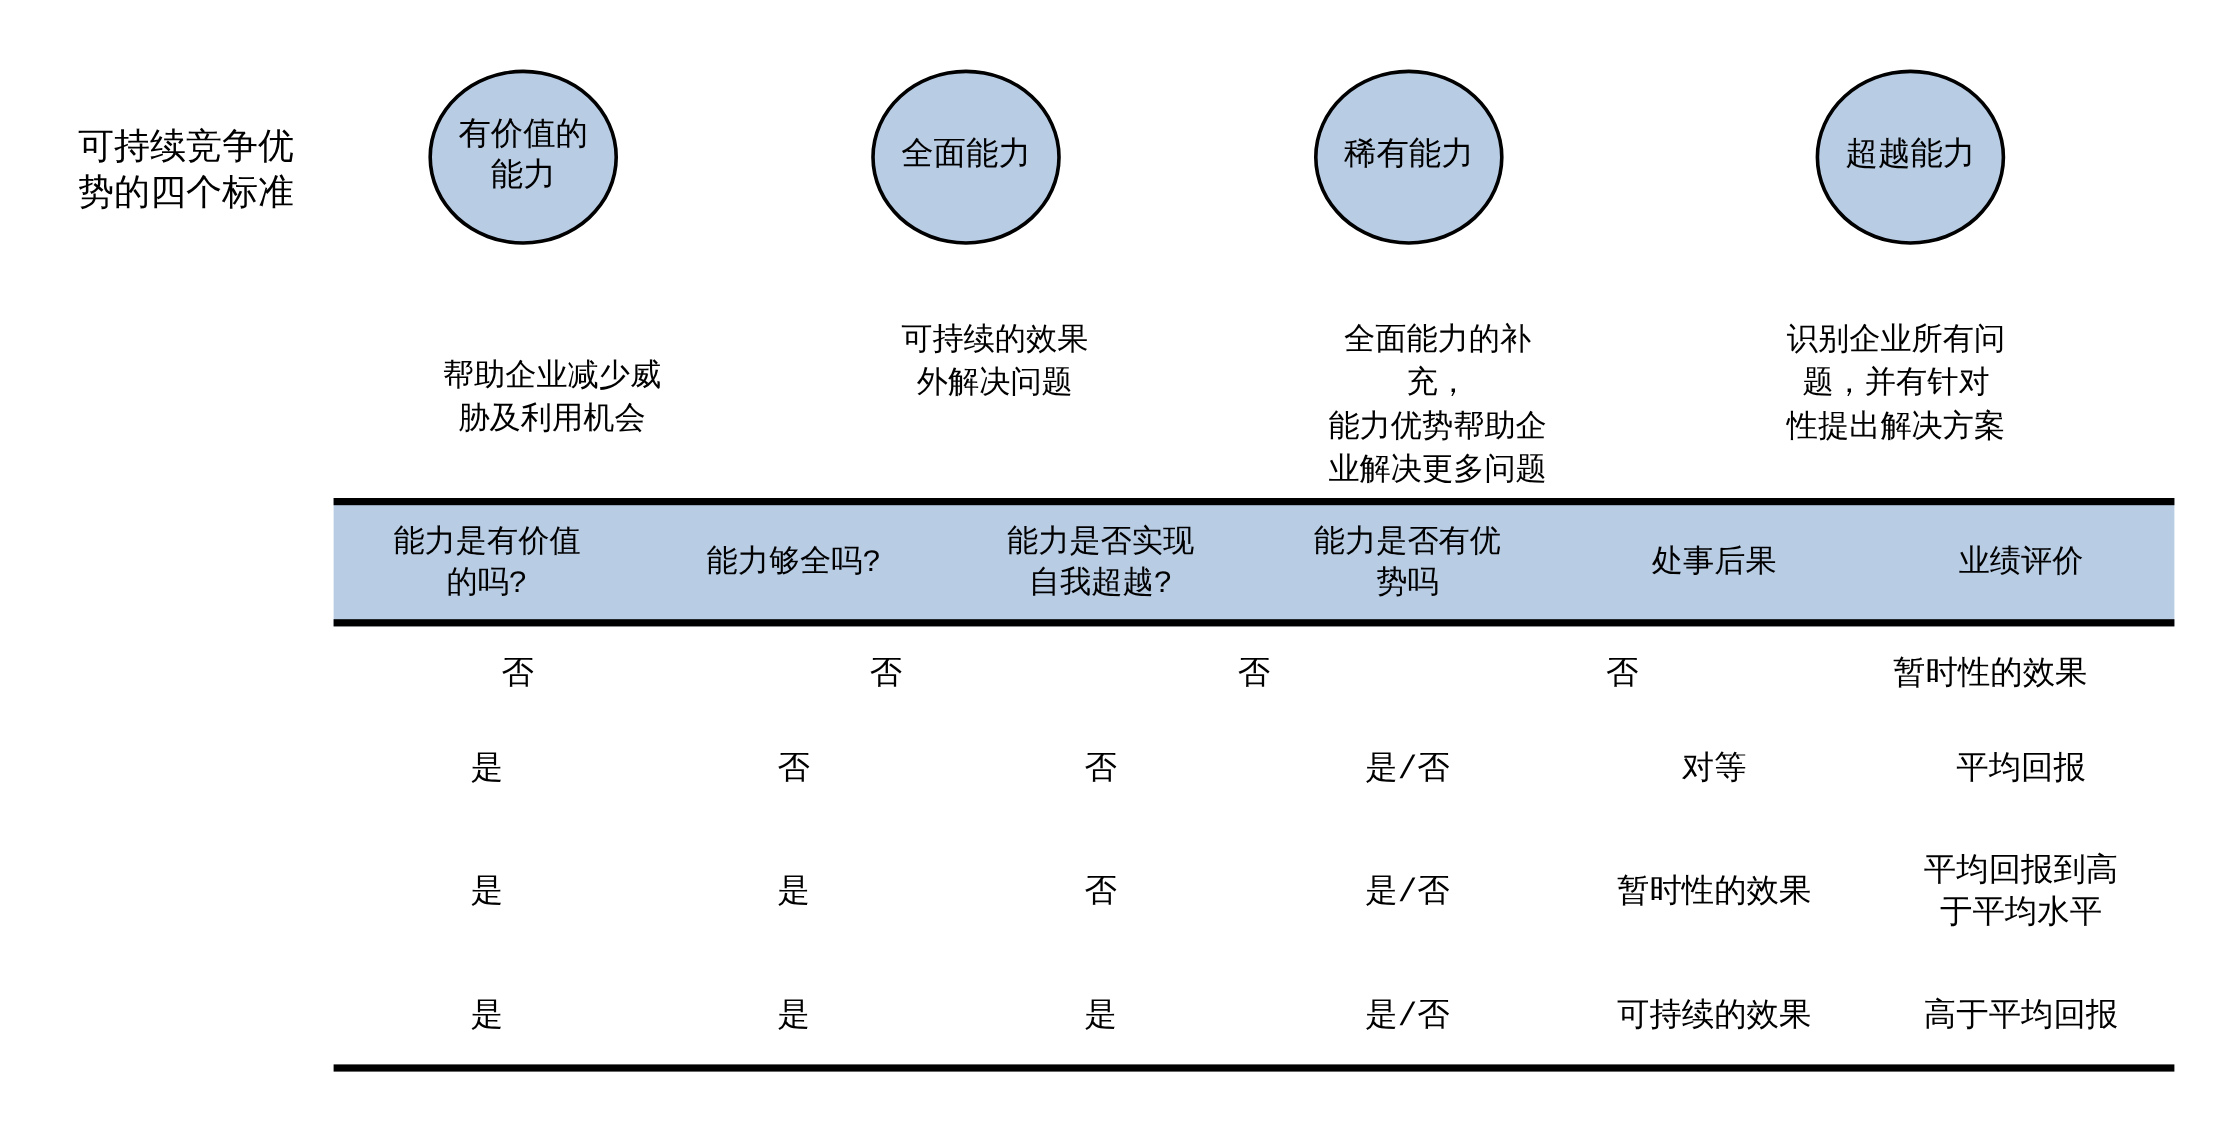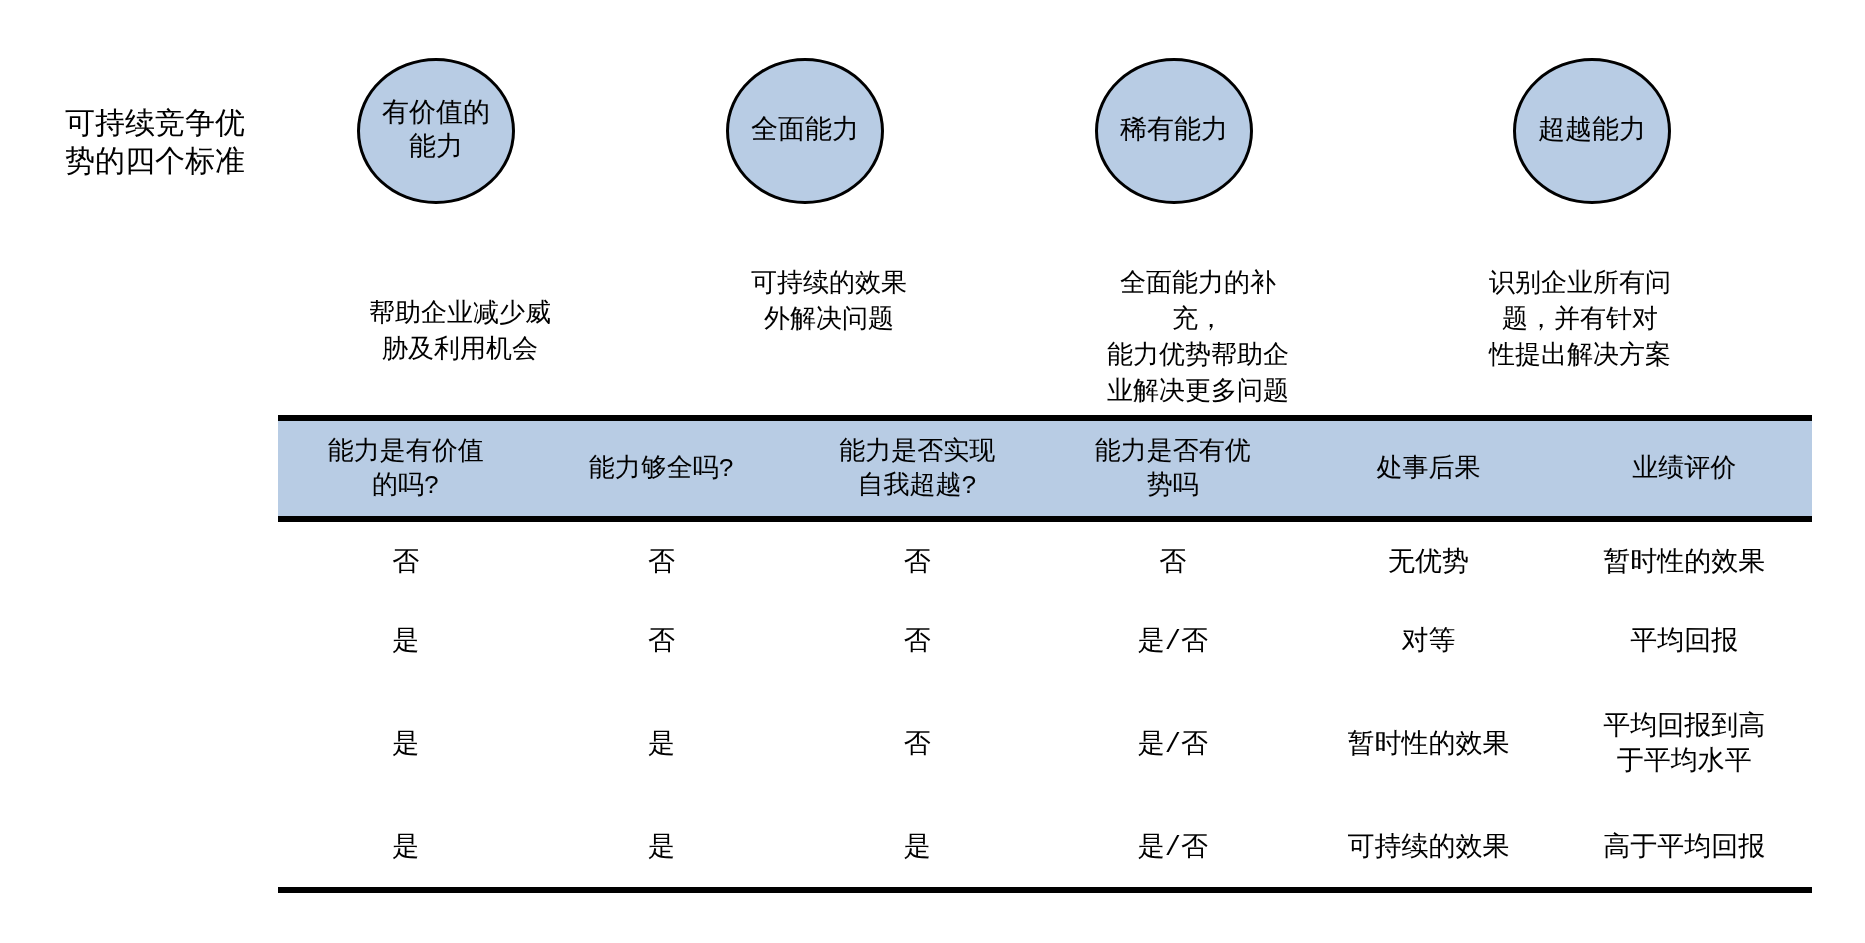--- a/index.html
+++ b/index.html
@@ -108,21 +108,20 @@
 势吗</div>
       <div class="th pre">处事后果</div>
       <div class="th pre">业绩评价</div>
     </div>
 
     <div class="trow row-0">
       <div class="td pre">否</div>
       <div class="td pre">否</div>
       <div class="td pre">否</div>
       <div class="td pre">否</div>
-      <div class="td pre">无优势</div>
       <div class="td pre">暂时性的效果</div>
     </div>
 
     <div class="trow row-1">
       <div class="td pre">是</div>
       <div class="td pre">否</div>
       <div class="td pre">否</div>
       <div class="td pre">是/否</div>
       <div class="td pre">对等</div>
       <div class="td pre">平均回报</div>

